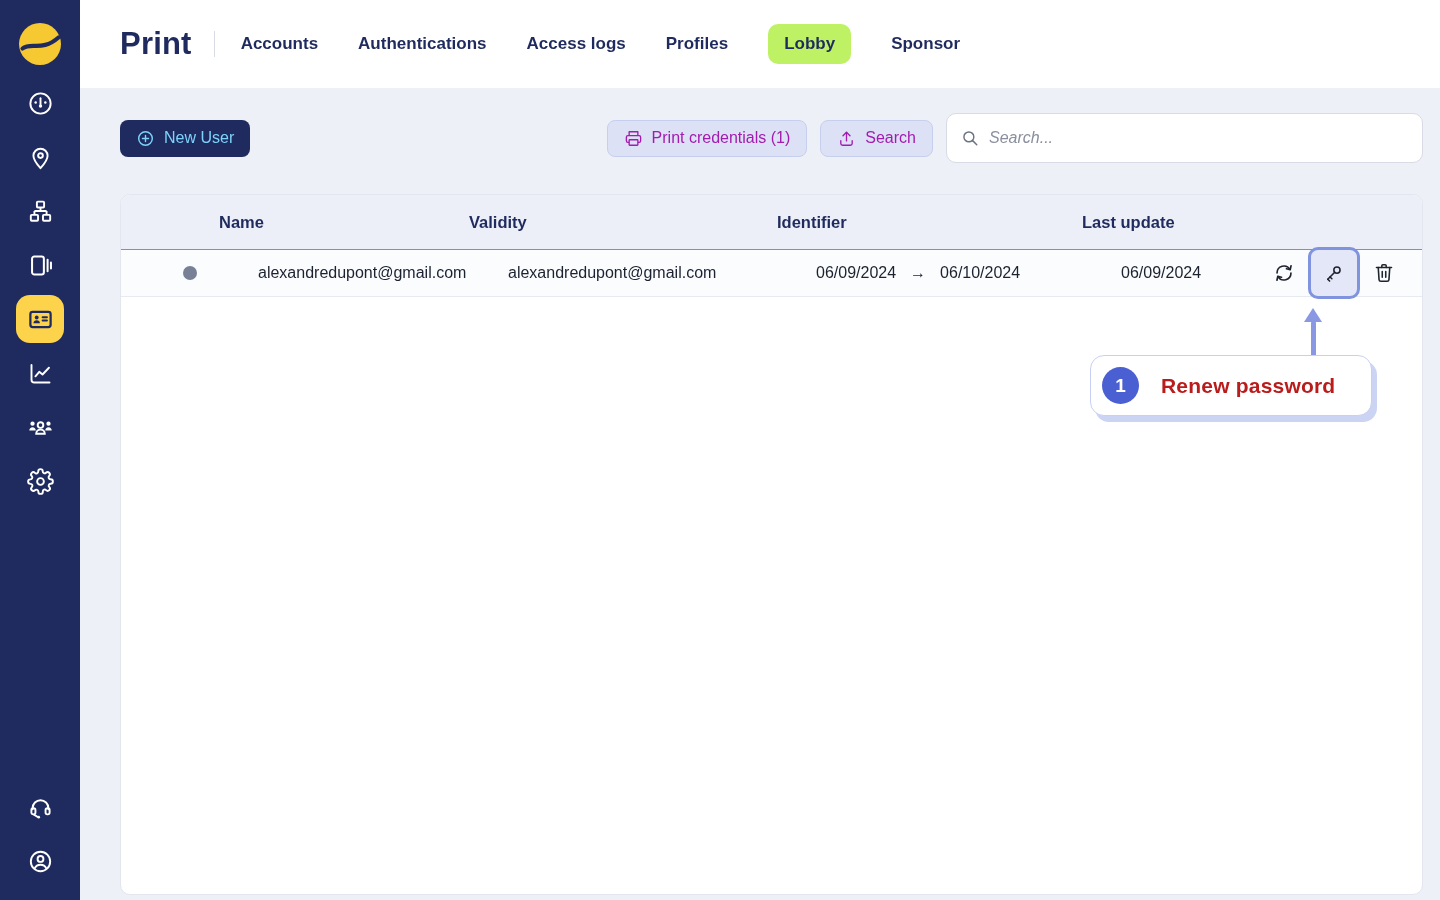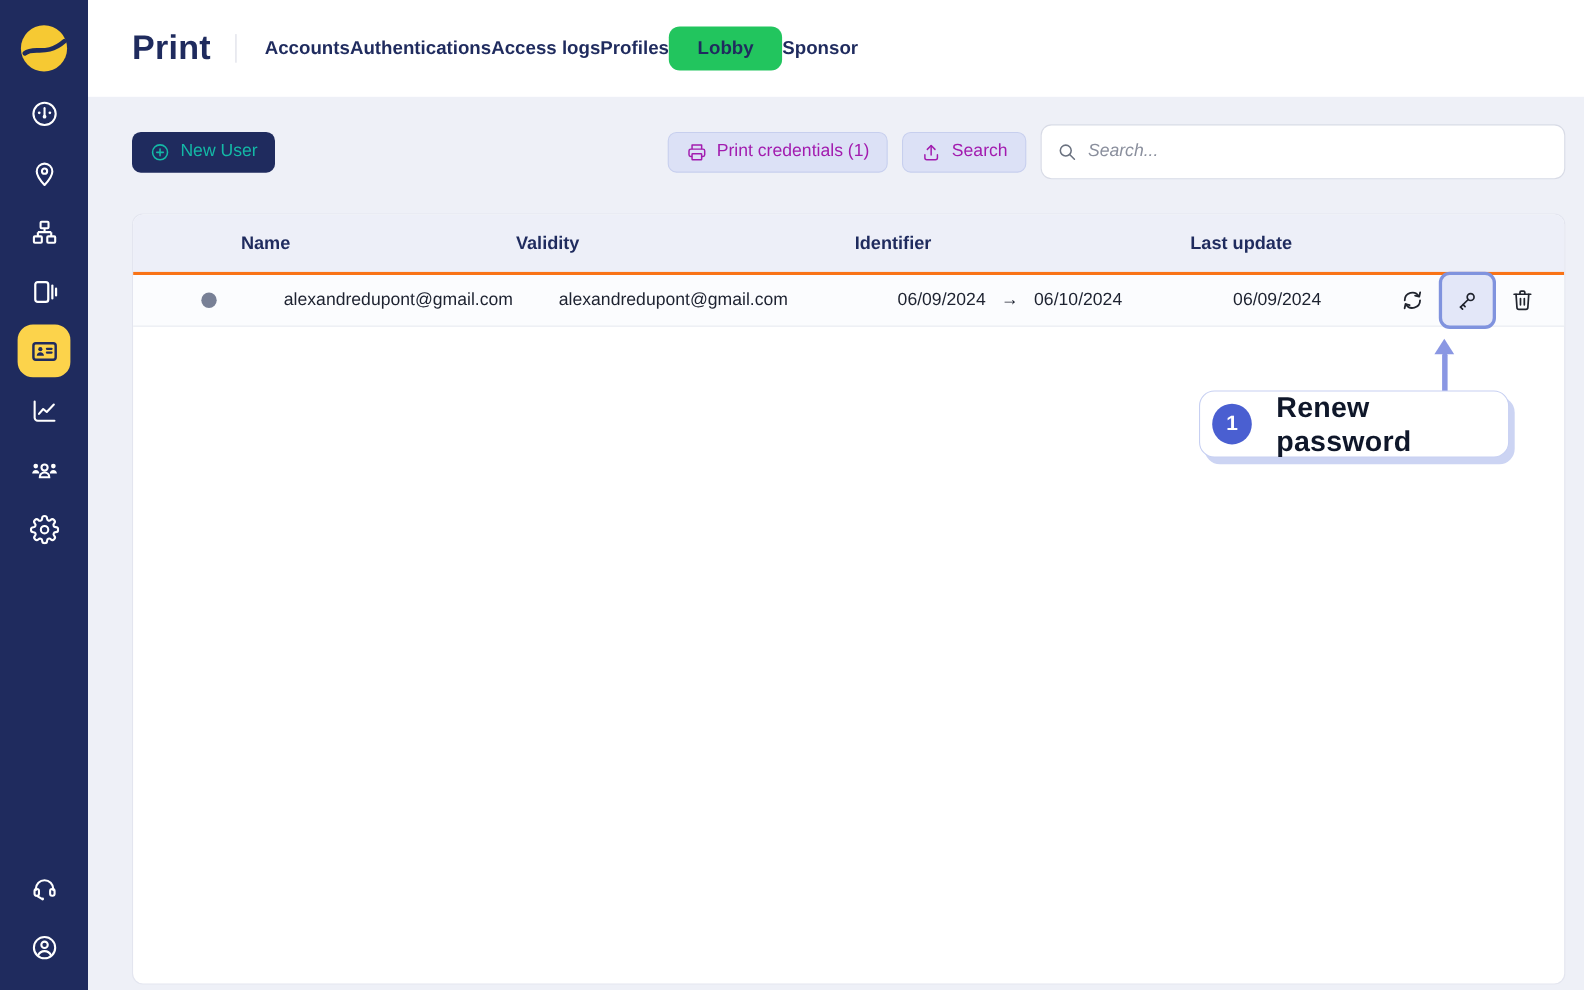--- a/index.html
+++ b/index.html
@@ -13,58 +13,58 @@
   .side-item { width:48px; height:54px; display:flex; align-items:center; justify-content:center; background:none; border:none; color:#ffffff; cursor:pointer; }
   .side-item svg { width:27px; height:27px; }
   .side-item.active { background:#fcd34b; border-radius:14px; color:#1f2b5e; height:48px; margin:3px 0; }
   .side-bottom { margin-top:auto; display:flex; flex-direction:column; align-items:center; padding-bottom:12px; }
 
   
   .main { flex:1; display:flex; flex-direction:column; }
   .topbar { height:88px; background:#ffffff; display:flex; align-items:center; padding-left:40px; }
   .page-title { font-size:31px; font-weight:bold; color:#1f2b5e; letter-spacing:0.2px; }
   .title-divider { width:1px; height:26px; background:#d9dbe5; margin:0 26px 0 22px; }
-  .tabs { display:flex; align-items:flex-end; }
+  .tabs { display:flex; align-items:flex-end; gap:40px; }
   .tab { font-size:17px; font-weight:600; color:#1f2b5e; text-decoration:none; cursor:pointer; padding:10px 0; border-radius:10px; }
-  .tab.active { background:#22c55e; padding:10px 26px; }
+  .tab.active { background:#bef264; padding:10px 16px; }
 
   .content { flex:1; padding:25px 42px 0 40px; }
   .toolbar { display:flex; align-items:center; justify-content:space-between; }
   .btn { display:inline-flex; align-items:center; gap:9px; font-family:"Liberation Sans",sans-serif; font-size:16px; border-radius:8px; cursor:pointer; }
   .btn svg { width:19px; height:19px; }
-  .btn-primary { background:#1f2b5e; color:#14b8a6; border:none; padding:9px 16px; height:37px; }
+  .btn-primary { background:#1f2b5e; color:#7dd3fc; border:none; padding:9px 16px; height:37px; }
   .btn-lavender { background:#dce1f6; color:#a21caf; border:1px solid #c7cfee; padding:8px 16px; height:37px; font-weight:500; }
   .toolbar-right { display:flex; align-items:center; gap:13px; }
   .searchbox { display:flex; align-items:center; gap:10px; background:#ffffff; border:1px solid #d8dbe6; border-radius:10px; height:50px; width:477px; padding:0 14px; }
   .searchbox svg { width:18px; height:18px; color:#6b7280; flex-shrink:0; }
   .searchbox input { border:none; outline:none; flex:1; font-size:16px; font-style:italic; color:#3a3f4c; background:transparent; font-family:"Liberation Sans",sans-serif; }
   .searchbox input::placeholder { color:#8a8f9d; font-style:italic; }
 
   
   .card { position:relative; margin-top:31px; background:#ffffff; border:1px solid #e3e5ef; border-radius:10px; height:701px; width:100%; }
   .tgrid { display:grid; grid-template-columns:98px 250px 308px 305px 190px 1fr; align-items:center; }
-  .thead { background:#edeff8; height:55px; border-bottom:3px solid #f97316; border-radius:9px 9px 0 0; }
+  .thead { background:#edeff8; height:55px; border-bottom:1px solid #f97316; border-radius:9px 9px 0 0; }
   .thead .th { font-size:16.5px; font-weight:bold; color:#1f2b5e; }
   .trow { height:47px; background:#fbfcfe; border-bottom:1px solid #e8eaf1; overflow:visible; }
   .cell { font-size:16px; color:#1d2230;margin-left:39px; }
   .dot-cell { display:flex; justify-content:center; }
   .status-dot { width:14px; height:14px; border-radius:50%; background:#788096; }
   .validity-cell { display:flex; align-items:center; gap:14px; }
   .validity-arrow { font-size:16px; color:#1d2230; }
   .actions-cell { display:flex; align-items:center; justify-content:flex-end; gap:12px; padding-right:26px; }
   .icon-btn { background:none; border:none; cursor:pointer; color:#20242e; width:24px; height:24px; display:flex; align-items:center; justify-content:center; padding:0; }
   .icon-btn svg { width:22px; height:22px; }
   .icon-btn.key-highlight { width:52px; height:52px; background:#e3e7f8; border:3px solid #8093de; border-radius:10px; margin:-3px 0; }
 
   
   .callout-arrow-line { position:absolute; left:1190px; top:126px; width:4.5px; height:36px; background:#8a97e3; border-radius:2px; }
   .callout-arrow-head { position:absolute; left:1183px; top:113px; width:0; height:0; border-left:9px solid transparent; border-right:9px solid transparent; border-bottom:14px solid #8a97e3; }
   .callout-box { position:absolute; left:969px; top:160px; width:282px; height:61px; background:#ffffff; border:1.5px solid #c7d0f2; border-radius:14px; box-shadow:5px 6px 0 #ccd4f3; display:flex; align-items:center; padding-left:11px; gap:22px; }
   .callout-step { width:37px; height:37px; border-radius:50%; background:#4a5fd1; color:#ffffff; font-size:19px; font-weight:bold; display:flex; align-items:center; justify-content:center; }
-  .callout-label { font-size:26px; font-weight:bold; color:#0f172a; letter-spacing:0.2px; }
+  .callout-label { font-size:21px; font-weight:bold; color:#b91c1c; letter-spacing:0.2px; }
 
   svg { display:block; }
 </style>
 </head>
 <body>
 
 <aside class="sidebar">
   <div class="logo-wrap">
     <span>
       <svg width="44" height="44" viewBox="0 0 44 44">

